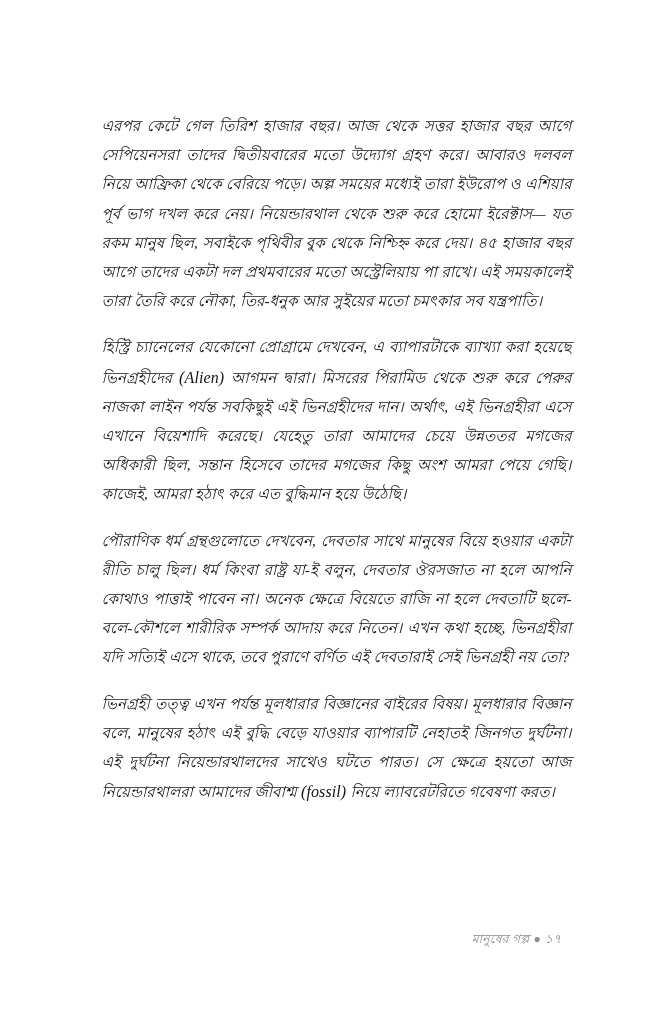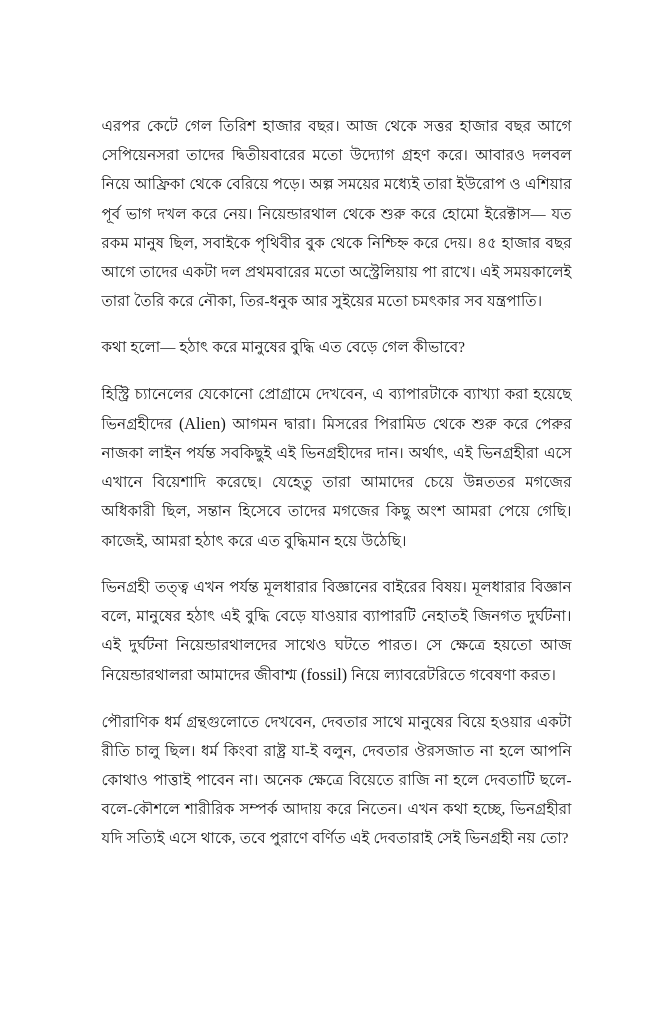--- a/index.html
+++ b/index.html
@@ -15,20 +15,21 @@
   }
 
   .page {
     position: relative;
     width: 654px;
     height: 1024px;
     margin: 0 auto;
     background: #ffffff;
     box-sizing: border-box;
     overflow: hidden;
+    font-style: italic;
   }
 
   .page-body {
     position: absolute;
     left: 97px;
     top: 112px;
     width: 470px;
   }
 
   .para {
@@ -85,28 +86,30 @@
 </style>
 </head>
 <body>
 
 <div class="page">
 
   <div class="page-body">
 
     <p class="para">এরপর কেটে গেল তিরিশ হাজার বছর। আজ থেকে সত্তর হাজার বছর আগে সেপিয়েনসরা তাদের দ্বিতীয়বারের মতো উদ্যোগ গ্রহণ করে। আবারও দলবল নিয়ে আফ্রিকা থেকে বেরিয়ে পড়ে। অল্প সময়ের মধ্যেই তারা ইউরোপ ও এশিয়ার পূর্ব ভাগ দখল করে নেয়। নিয়েন্ডারথাল থেকে শুরু করে হোমো ইরেক্টাস— যত রকম মানুষ ছিল, সবাইকে পৃথিবীর বুক থেকে নিশ্চিহ্ন করে দেয়। ৪৫ হাজার বছর আগে তাদের একটা দল প্রথমবারের মতো অস্ট্রেলিয়ায় পা রাখে। এই সময়কালেই তারা তৈরি করে নৌকা, তির-ধনুক আর সুইয়ের মতো চমৎকার সব যন্ত্রপাতি।</p>
 
-    <p class="para single-line">কথা হলো— হঠাৎ করে মানুষের বুদ্ধি এত বেড়ে গেল কীভাবে?</p>
 
     <p class="para">
       <span>হিস্ট্রি চ্যানেলের যেকোনো প্রোগ্রামে দেখবেন, এ ব্যাপারটাকে ব্যাখ্যা করা হয়েছে ভিনগ্রহীদের </span><span class="latin">(Alien)</span><span> আগমন দ্বারা। মিসরের পিরামিড থেকে শুরু করে পেরুর নাজকা লাইন পর্যন্ত সবকিছুই এই ভিনগ্রহীদের দান। অর্থাৎ, এই ভিনগ্রহীরা এসে এখানে বিয়েশাদি করেছে। যেহেতু তারা আমাদের চেয়ে উন্নততর মগজের অধিকারী ছিল, সন্তান হিসেবে তাদের মগজের কিছু অংশ আমরা পেয়ে গেছি। কাজেই, আমরা হঠাৎ করে এত বুদ্ধিমান হয়ে উঠেছি।</span>
     </p>
 
+    <p class="para">পৌরাণিক ধর্ম গ্রন্থগুলোতে দেখবেন, দেবতার সাথে মানুষের বিয়ে হওয়ার একটা রীতি চালু ছিল। ধর্ম কিংবা রাষ্ট্র যা-ই বলুন, দেবতার ঔরসজাত না হলে আপনি কোথাও পাত্তাই পাবেন না। অনেক ক্ষেত্রে বিয়েতে রাজি না হলে দেবতাটি ছলে-বলে-কৌশলে শারীরিক সম্পর্ক আদায় করে নিতেন। এখন কথা হচ্ছে, ভিনগ্রহীরা যদি সত্যিই এসে থাকে, তবে পুরাণে বর্ণিত এই দেবতারাই সেই ভিনগ্রহী নয় তো?</p>
+
     <p class="para">
       <span>ভিনগ্রহী তত্ত্ব এখন পর্যন্ত মূলধারার বিজ্ঞানের বাইরের বিষয়। মূলধারার বিজ্ঞান বলে, মানুষের হঠাৎ এই বুদ্ধি বেড়ে যাওয়ার ব্যাপারটি নেহাতই জিনগত দুর্ঘটনা। এই দুর্ঘটনা নিয়েন্ডারথালদের সাথেও ঘটতে পারত। সে ক্ষেত্রে হয়তো আজ নিয়েন্ডারথালরা আমাদের জীবাশ্ম </span><span class="latin">(fossil)</span><span> নিয়ে ল্যাবরেটরিতে গবেষণা করত।</span>
     </p>
 
-    <p class="para">পৌরাণিক ধর্ম গ্রন্থগুলোতে দেখবেন, দেবতার সাথে মানুষের বিয়ে হওয়ার একটা রীতি চালু ছিল। ধর্ম কিংবা রাষ্ট্র যা-ই বলুন, দেবতার ঔরসজাত না হলে আপনি কোথাও পাত্তাই পাবেন না। অনেক ক্ষেত্রে বিয়েতে রাজি না হলে দেবতাটি ছলে-বলে-কৌশলে শারীরিক সম্পর্ক আদায় করে নিতেন। এখন কথা হচ্ছে, ভিনগ্রহীরা যদি সত্যিই এসে থাকে, তবে পুরাণে বর্ণিত এই দেবতারাই সেই ভিনগ্রহী নয় তো?</p>
-
   </div>
 
+  <div class="page-footer">
+    <span>মানুষের গল্প</span><span class="footer-sep">●</span><span class="footer-page-number">১৭</span>
+  </div>
 
 </div>
 
 </body></html>

